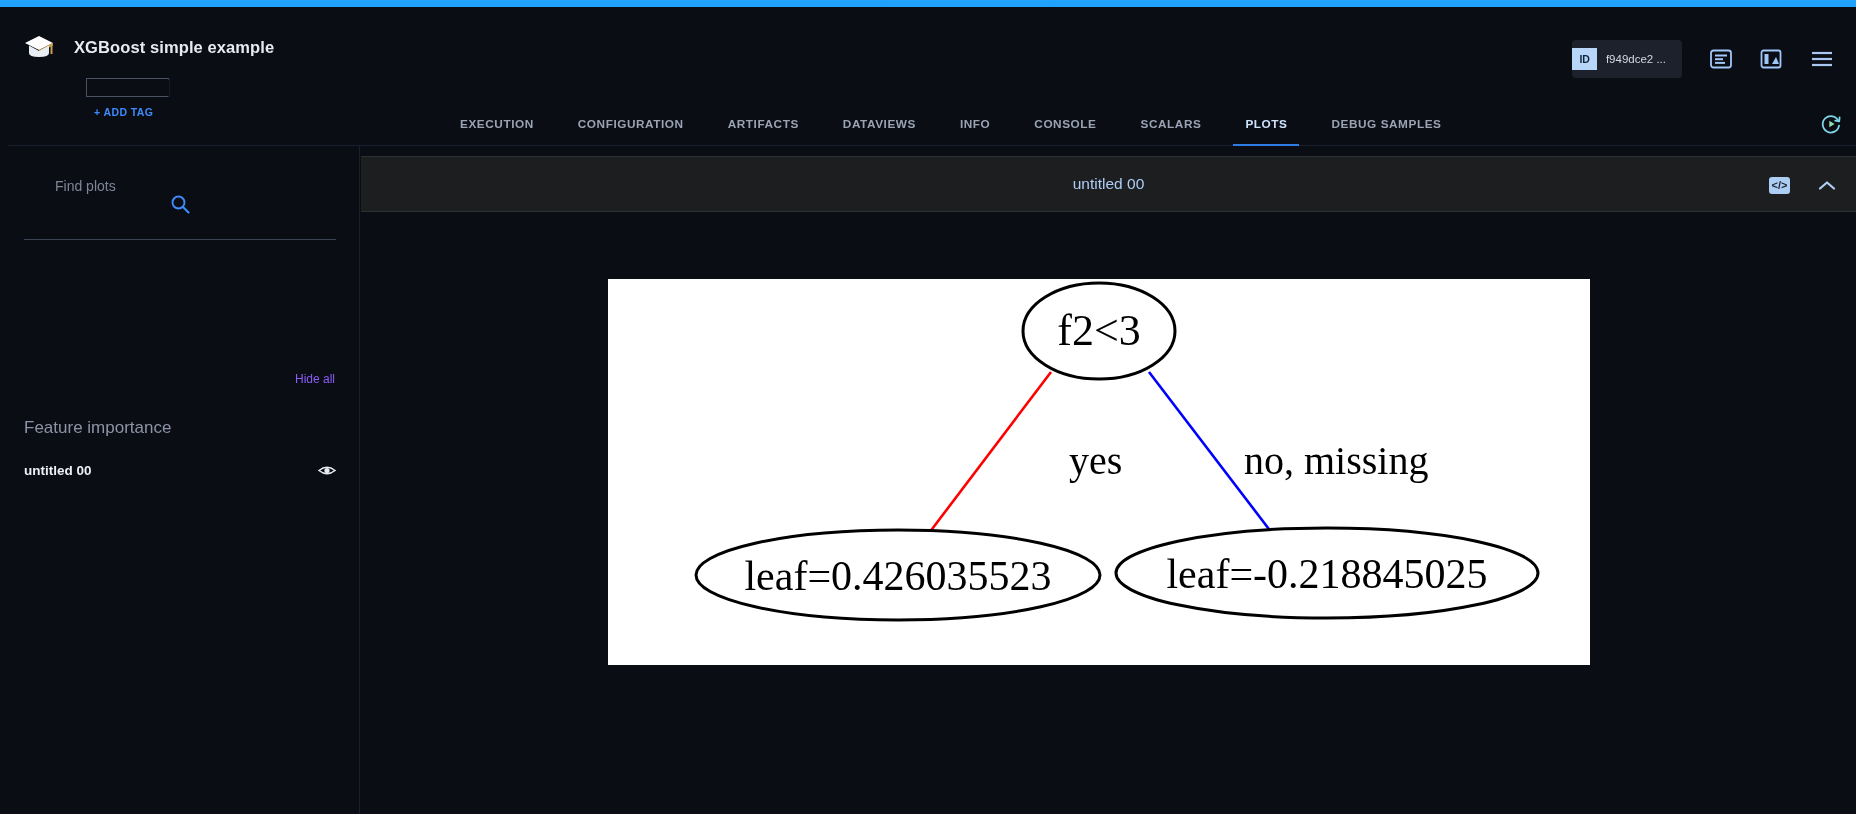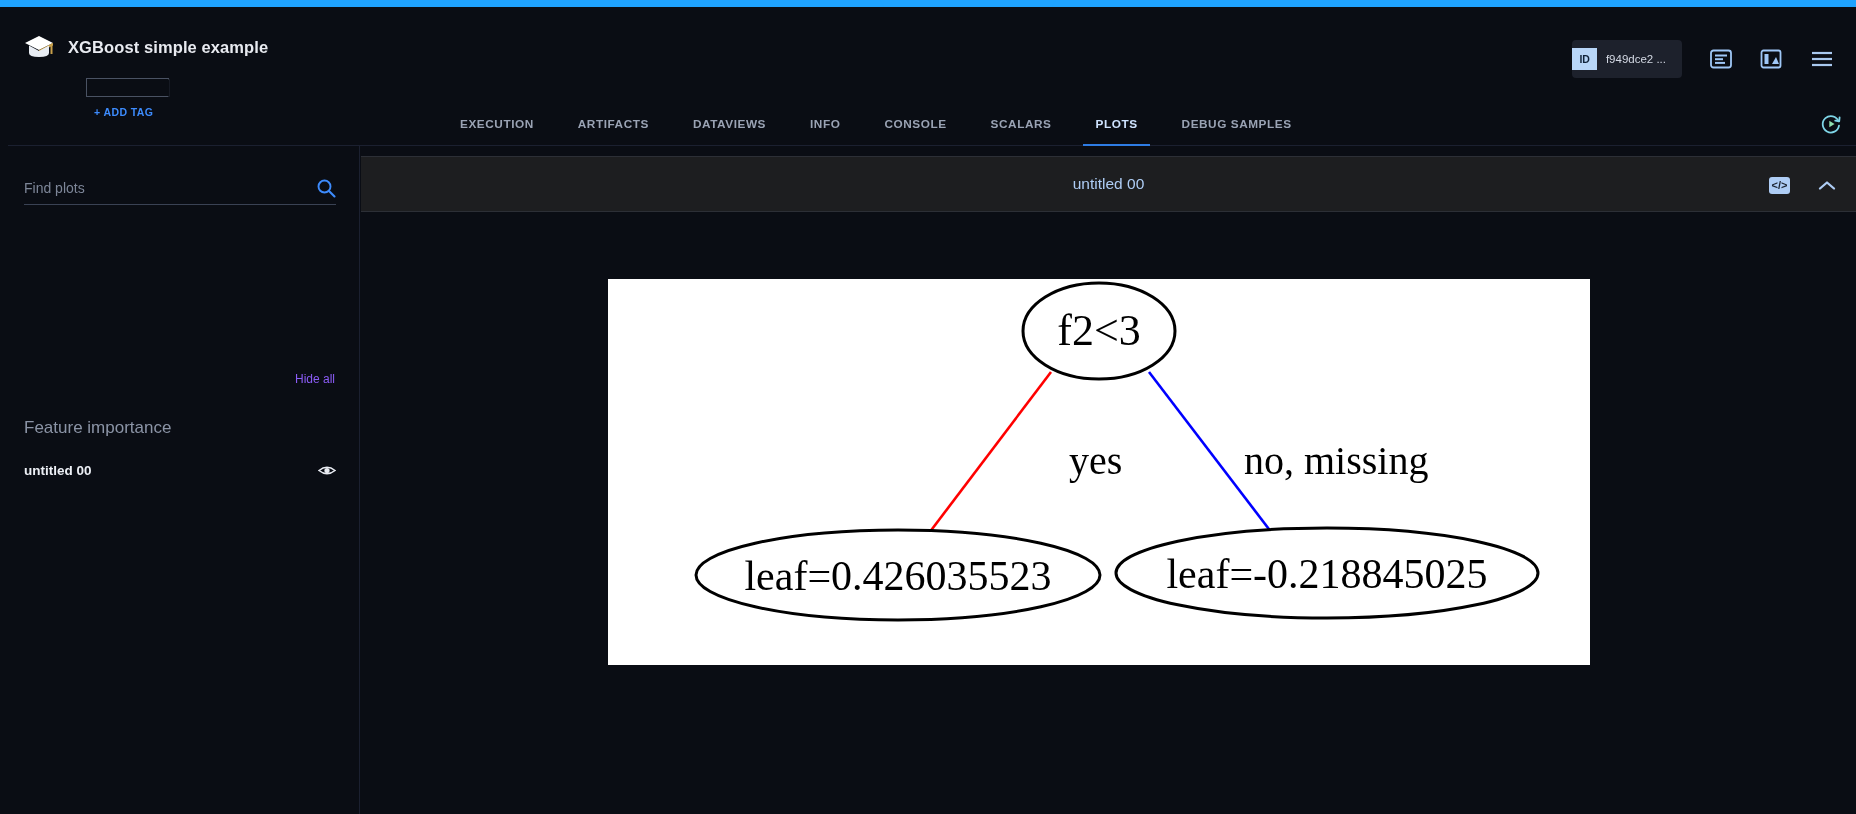--- a/index.html
+++ b/index.html
@@ -30,21 +30,21 @@
   }
 
   
   #header {
     position: absolute; top: 7px; left: 0;
     width: 1856px; height: 95px;
     background: #0a0d14;
   }
   #brand-row {
     position: absolute; left: 24px; top: 27px;
-    display: flex; align-items: center; gap: 14px;
+    display: flex; align-items: center; gap: 20px;
   }
   #cap-icon { width: 30px; height: 26px; display: block; }
   #project-title {
     font-size: 16.5px; font-weight: bold; color: #e8eaf0; letter-spacing: .1px;
   }
   #add-tag {
     position: absolute; left: 86px; top: 71px;
     height: 19px; padding: 0 16px 0 8px;
     display: flex; align-items: center; gap: 5px;
     color: #3d8bfd; font-size: 10.5px; font-weight: bold; letter-spacing: .4px;
@@ -118,21 +118,21 @@
   
   #sidebar {
     position: absolute; left: 0; top: 146px;
     width: 360px; height: 668px;
     background: #0a0d14;
     border-right: 1px solid #1b2030;
   }
   #search-row {
     position: absolute; left: 24px; top: 32px; width: 312px;
     display: flex; align-items: center; justify-content: space-between;
-    border-bottom: 1px solid #3a4254; padding-bottom: 6px;
+    border-bottom: 1px solid #3a4254; padding-bottom: 25px; flex-direction: column;
   }
   #search-input {
     background: transparent; border: none; outline: none;
     color: #cdd3de; font-size: 14px; font-family: "Liberation Sans", sans-serif;
     width: 250px;
   }
   #search-input::placeholder { color: #7d8698; }
   #hide-all {
     position: absolute; right: 24px; top: 226px;
     font-size: 12px; color: #8b5cf6; cursor: pointer;
@@ -242,20 +242,23 @@
       <line x1="2" y1="9" x2="22" y2="9" stroke="#a9c8ef" stroke-width="2.2"></line>
       <line x1="2" y1="15" x2="22" y2="15" stroke="#a9c8ef" stroke-width="2.2"></line>
     </svg>
   </div>
 </div>
 
 <div id="tabbar">
   <div id="tabs">
     <div class="tab">
         <span>EXECUTION</span>
+      </div>
+    <div class="tab">
+        <span>CONFIGURATION</span>
       </div>
     <div class="tab">
         <span>ARTIFACTS</span>
       </div>
     <div class="tab">
         <span>DATAVIEWS</span>
       </div>
     <div class="tab">
         <span>INFO</span>
       </div>

